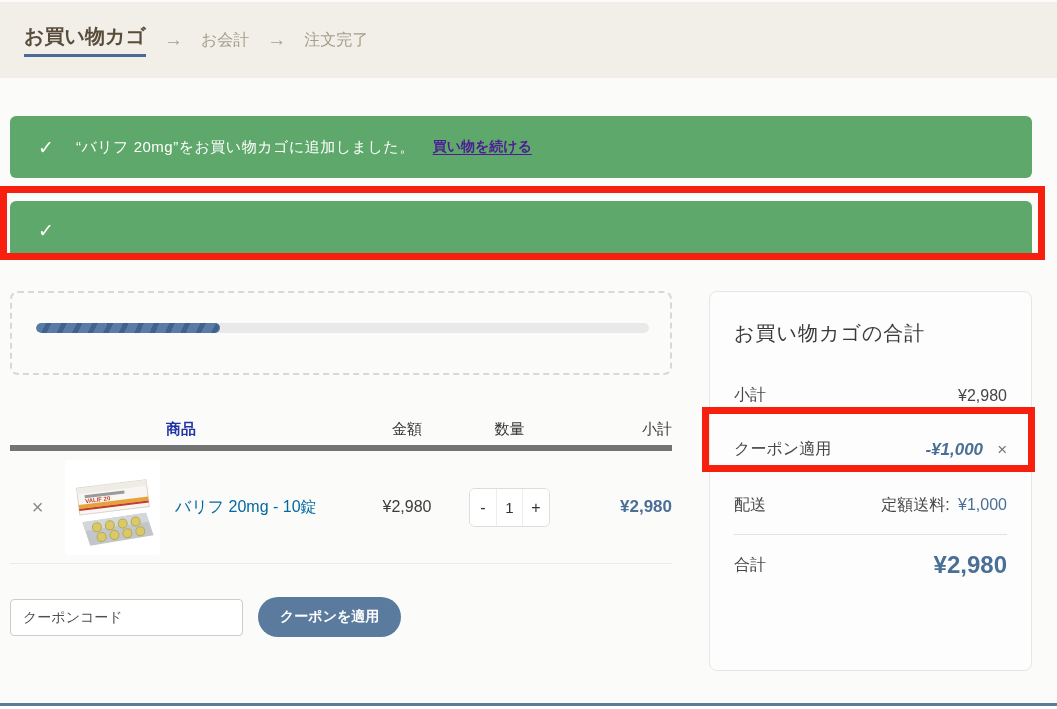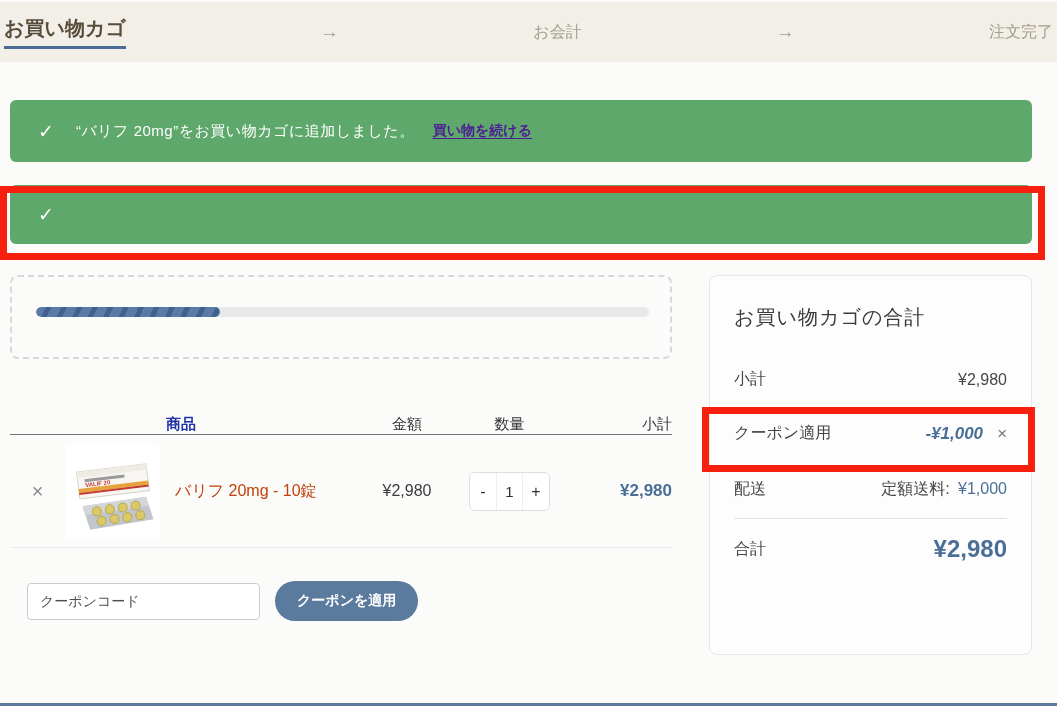--- a/index.html
+++ b/index.html
@@ -5,22 +5,22 @@
   * { margin:0; padding:0; box-sizing:border-box; }
   html,body { width:1057px; height:709px; }
   body {
     font-family:"Liberation Sans","DejaVu Sans",sans-serif;
     background:#fbfbfa; color:#3c3c3c; overflow:hidden;
   }
   .page { position:relative; width:1057px; height:709px; }
 
   
   .topbar {
-    margin-top:2px; height:60px; background:#f1efe8;
-    display:flex; align-items:center; padding:0 4px; gap:18px;justify-content:space-between;
+    margin-top:2px; height:76px; background:#f1efe8;
+    display:flex; align-items:center; padding:0 24px; gap:18px;
   }
   .crumb-current {
     font-size:20px; font-weight:bold; color:#584c3b;
     border-bottom:3px solid #4a6b96; padding-bottom:4px; cursor:pointer;
   }
   .crumb { font-size:16px; color:#a59d8b; }
   .crumb-arrow { font-size:19px; color:#a59d8b; }
 
   
   .banner {
@@ -53,52 +53,52 @@
     margin-top:13px; width:613px; height:10px; background:#e9e9e9;
     border-radius:5px; overflow:hidden;
   }
   .progress-fill {
     height:100%; border-radius:5px;
     background:repeating-linear-gradient(115deg,#5a7ba5 0 9px,#41628e 9px 14px);
   }
 
   
   .cart-table { margin-top:38px; width:662px; font-size:15px; }
-  .t-head { display:flex; align-items:flex-end; height:38px; border-bottom:1px solid #737373; color:#333; }
+  .t-head { display:flex; align-items:center; height:38px; border-bottom:6px solid #737373; color:#333; }
   .t-row  { display:flex; align-items:center; height:113px; border-bottom:1px solid #ebebeb; }
   .c-product-h { width:342px; text-align:center; font-weight:bold; color:#2233aa; cursor:pointer; }
   .c-price { width:110px; text-align:center; }
   .c-qty { width:95px; text-align:center; }
   .c-sub { flex:1; text-align:right; }
   .c-remove { width:55px; text-align:center; }
   .remove-x { color:#8a8a8a; font-size:20px; cursor:pointer; }
   .c-img { width:110px; }
   .prod-img { width:95px; height:95px; background:#fff; border-radius:3px; display:block; cursor:pointer; }
-  .c-name { width:177px; font-size:16px; color:#c2410c; cursor:pointer; }
+  .c-name { width:177px; font-size:16px; color:#0369a1; cursor:pointer; }
   .price-txt { color:#3c3c3c; font-size:16px; }
   .sub-price { color:#4a6f96; font-weight:bold; font-size:17px; }
 
   .stepper {
     display:inline-flex; border:1px solid #ddd; border-radius:6px;
     height:39px; overflow:hidden; background:#fff;
   }
   .step-btn {
     width:26px; border:none; background:#fff; font-size:16px; color:#333;
     cursor:pointer; line-height:37px;
   }
   .step-input {
     width:27px; border:none; border-left:1px solid #eee; border-right:1px solid #eee;
     text-align:center; font-size:15px; color:#333; outline:none;
   }
 
   
   .coupon-row { margin-top:33px; display:flex; align-items:center; gap:15px; }
   .coupon-input {
     width:233px; height:37px; border:1px solid #ccc; border-radius:4px;
-    padding:0 12px; font-size:14px; color:#a16207; background:#fff; outline:none;margin-left:17px;
+    padding:0 12px; font-size:14px; color:#a16207; background:#fff; outline:none;
   }
   .coupon-input::placeholder { color:#4f4f4f; opacity:1; }
   .apply-btn {
     height:40px; padding:0 22px; border:none; border-radius:20px;
     background:#5b7b9e; color:#fff; font-size:14px; font-weight:bold; cursor:pointer;
   }
 
   
   .card {
     margin-left:37px; width:323px; height:380px; background:#fdfdfd;

